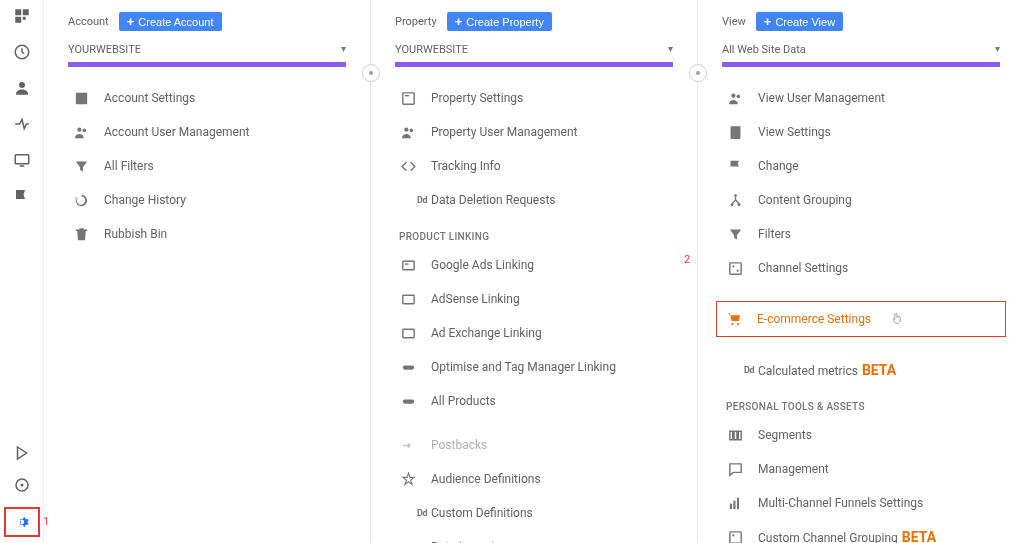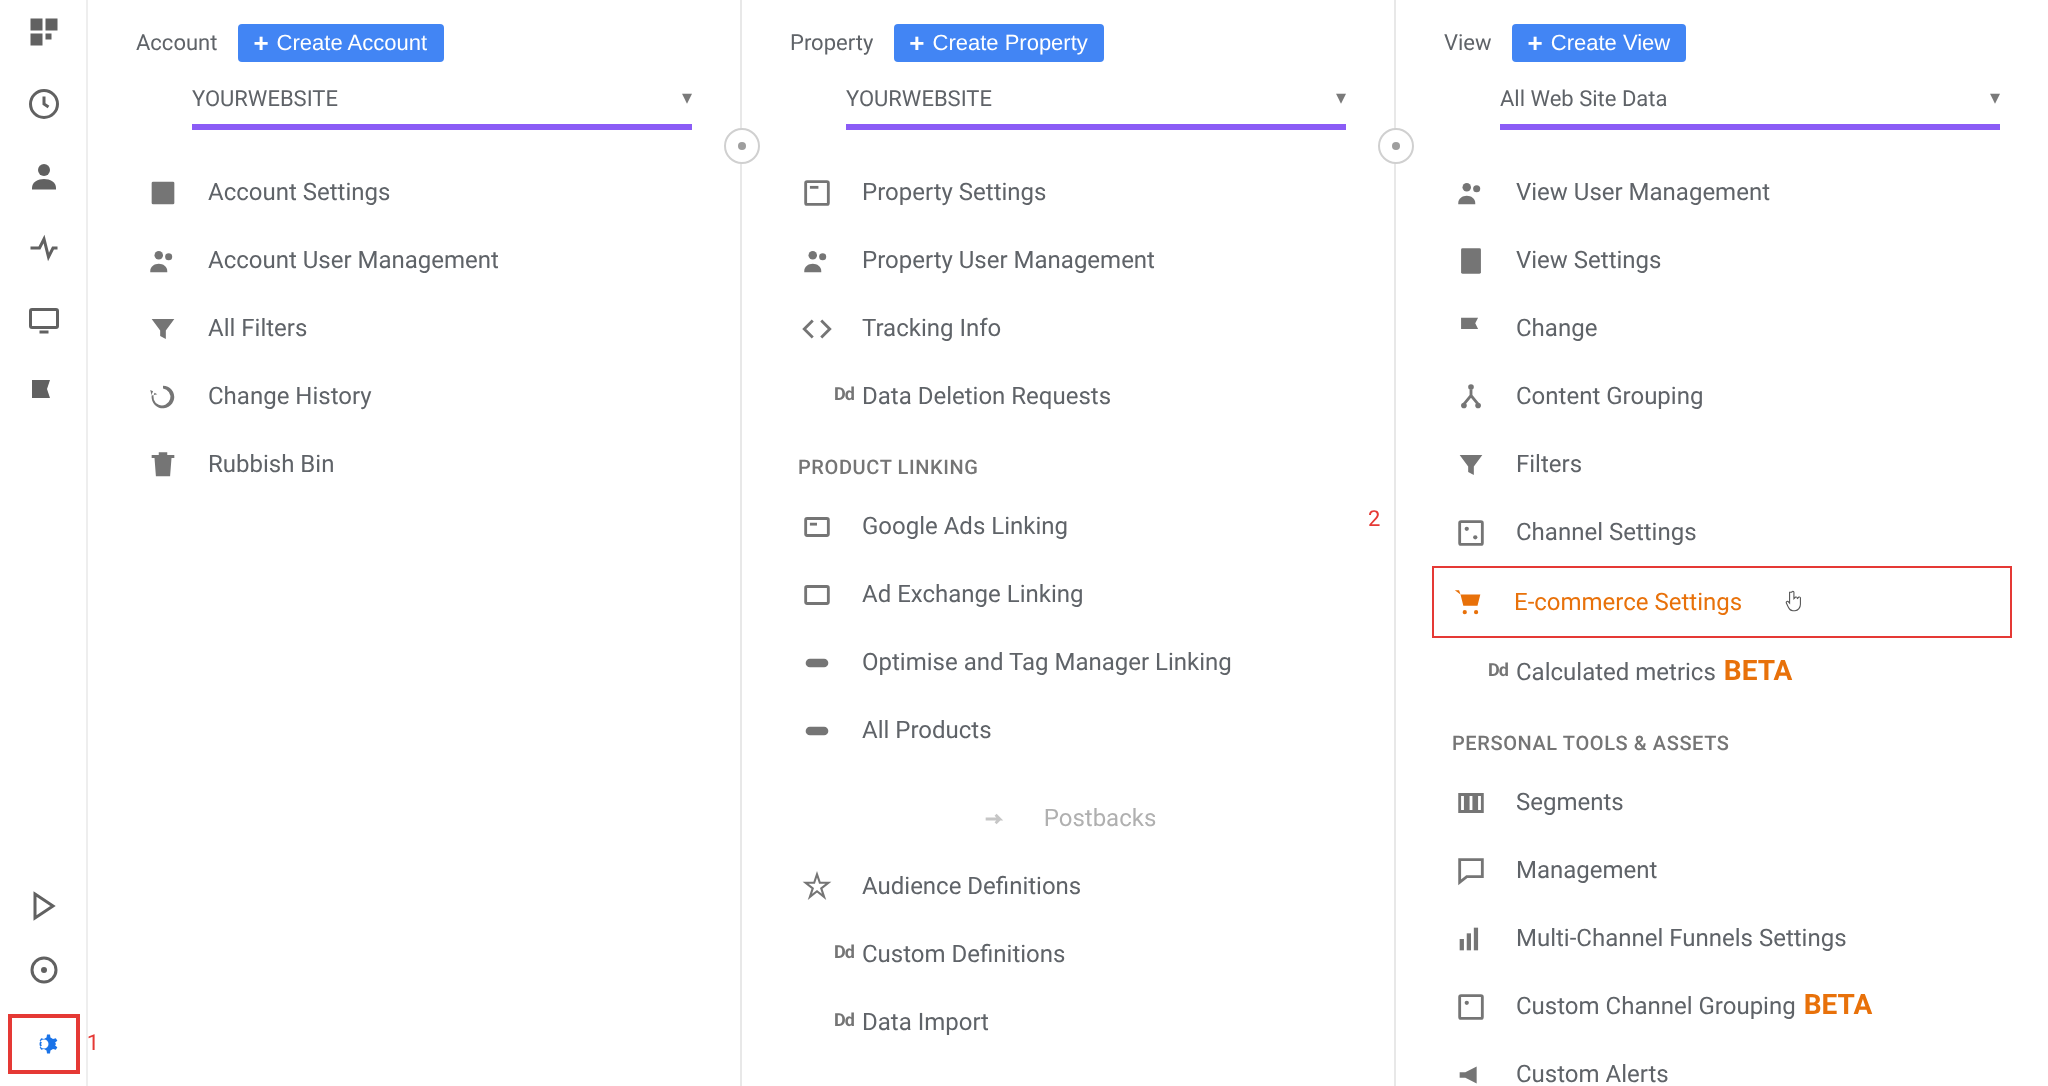--- a/index.html
+++ b/index.html
@@ -63,27 +63,26 @@
   .btn-create {
     background:#4285f4; color:#fff;
     border:none; border-radius:2px;
     font-size:11px; font-weight:500;
     padding:3px 8px;
     display:inline-flex; align-items:center; gap:4px;
     cursor:pointer;
   }
   .btn-create .plus { font-size:13px; line-height:1; font-weight:700;}
   .selector {
-    border-bottom:3px solid #8b5cf6;
+    border-bottom:5px solid #8b5cf6;
     padding:4px 0 6px 0;
     display:flex; justify-content:space-between; align-items:flex-start;
     font-size:11px; color:#5f6368;
     cursor:pointer;
     margin-bottom:14px;
-    margin-left:28px;
   }
   .selector .caret { color:#7a7a7a; font-size:10px;}
   .circ-btn {
     position:absolute;
     top:64px; right:-10px;
     width:18px; height:18px;
     border:1px solid #d0d0d0;
     border-radius:50%;
     background:#fff;
     display:flex; align-items:center; justify-content:center;
@@ -93,36 +92,36 @@
 
   .menu-list { display:flex; flex-direction:column; }
   .menu-item {
     display:flex; align-items:center; gap:14px;
     padding:8px 4px;
     font-size:12px; color:#5f6368;
     cursor:pointer;
     position:relative;
     min-height:31px;
   }
-  .menu-item.dim { color:#b0b0b0;justify-content:center;}
+  .menu-item.dim { color:#b0b0b0;}
   .menu-item.dim .icon svg{ fill:#c6c6c6;}
   .icon { width:18px; height:18px; display:flex; align-items:center; justify-content:center; flex-shrink:0;}
   .icon svg { width:17px; height:17px; fill:#757575; }
   .dd { font-size:9px; font-weight:700; color:#757575; letter-spacing:-0.5px;margin-left:28px;}
   .section-title {
     font-size:10px; font-weight:500;
     color:#757575; padding:14px 4px 6px 4px;
     letter-spacing:0.3px;
   }
   .badge { font-size:14px; font-weight:700; color:#e8710a; margin-left:4px;}
 
   .highlight-box {
     border:1.5px solid #e53935;
     padding:6px 4px;
-    margin:0 -6px;
+    margin:16px -6px;
   }
   .highlight-box .menu-item { padding:2px 4px; min-height:auto;}
   .highlight-box .text { color:#e8710a;}
   .highlight-box .icon svg { fill:#e8710a;}
   .cursor-hand { width:13px; height:16px; margin-left:6px;}
 
   .annot-2 { position:absolute; color:#e53935; font-size:11px; }
 </style>
 </head>
 <body>
@@ -301,20 +300,28 @@
       <div class="section-title">PRODUCT LINKING</div>
 
       <div class="menu-item">
         <span class="icon">
             <svg viewBox="0 0 24 24">
               <rect x="4" y="6" width="16" height="12" rx="1" fill="none" stroke="#757575" stroke-width="2"></rect>
               <rect x="7" y="9" width="5" height="2"></rect>
             </svg>
           </span>
         <span class="text">Google Ads Linking</span>
+      </div>
+      <div class="menu-item">
+        <span class="icon">
+            <svg viewBox="0 0 24 24">
+              <rect x="4" y="6" width="16" height="12" rx="1" fill="none" stroke="#757575" stroke-width="2"></rect>
+            </svg>
+          </span>
+        <span class="text">AdSense Linking</span>
       </div>
       <div class="menu-item">
         <span class="icon">
             <svg viewBox="0 0 24 24">
               <rect x="4" y="6" width="16" height="12" rx="1" fill="none" stroke="#757575" stroke-width="2"></rect>
             </svg>
           </span>
         <span class="text">Ad Exchange Linking</span>
       </div>
       <div class="menu-item">

